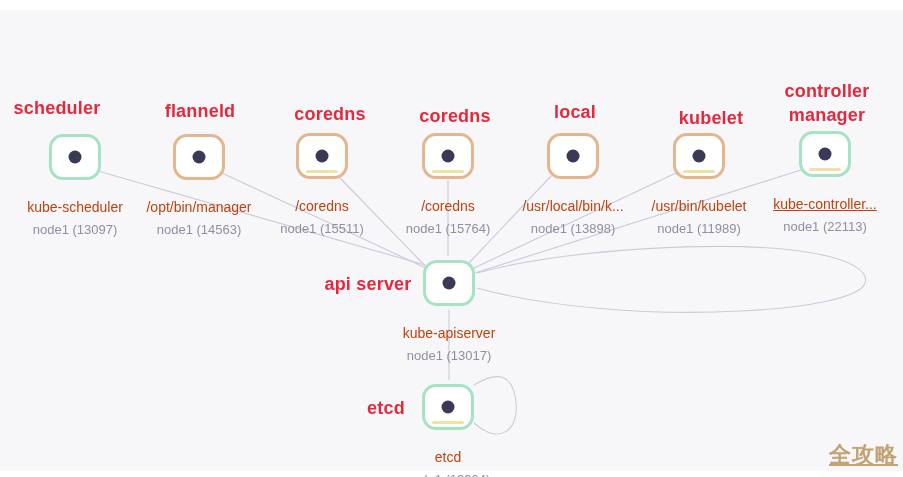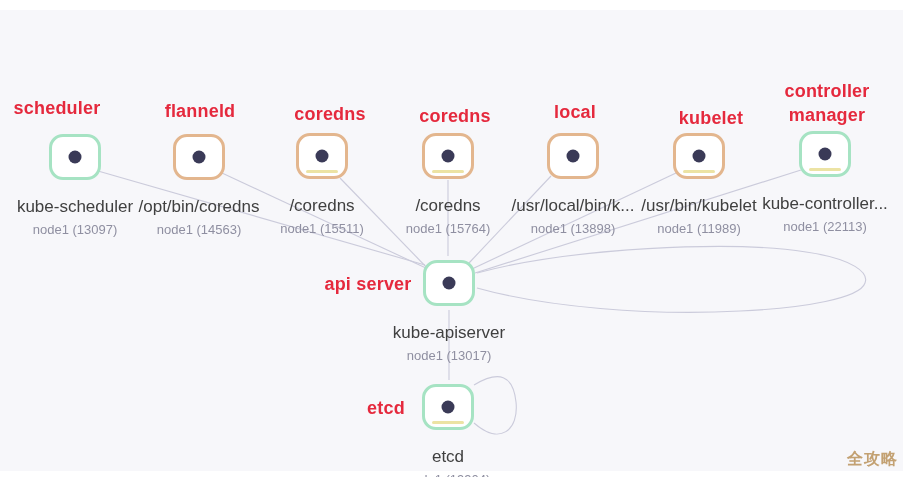--- a/index.html
+++ b/index.html
@@ -30,30 +30,31 @@
   .node-dot{
     position:absolute;left:50%;top:50%;width:13px;height:13px;
     transform:translate(-50%,-50%);background:#3a3a57;border-radius:50%;
   }
   .node-gauge{
     position:absolute;left:50%;bottom:3px;transform:translateX(-50%);
     width:32px;height:3px;background:#ece3a4;border-radius:2px;
   }
   .node-process{
     position:absolute;transform:translate(-50%,-50%);
-    color:#404040;font-size:17px;white-space:nowrap;text-align:right;
+    color:#c2410c;font-size:14px;white-space:nowrap;text-align:right;
   }
   .node-instance{
     position:absolute;transform:translate(-50%,-50%);
     color:#8f8fa1;font-size:13px;white-space:nowrap;text-align:center;
   }
   .watermark{
     position:absolute;right:5px;bottom:7px;
-    color:#c3a172;font-size:16px;font-weight:bold;letter-spacing:1px;
+    color:#c3a172;font-size:22px;font-weight:bold;letter-spacing:1px;
     font-family:"DejaVu Sans",sans-serif;
+    text-decoration:underline;
   }
 </style>
 </head>
 <body>
 
 <div class="strip top"></div>
 <div class="strip bottom"></div>
 
 <div id="stage">
   <svg id="edge-layer" width="903" height="477" viewBox="0 0 903 477">
@@ -72,21 +73,21 @@
 <div class="node-label" style="left: 57px; top: 82px;">scheduler</div>
     <div class="node-box green" style="left: 75px; top: 131px;">
       <div class="node-dot"></div>
     </div>
     <div class="node-process" style="left: 75px; top: 181px;">kube-scheduler</div>
     <div class="node-instance" style="left: 75px; top: 203px;">node1 (13097)</div>
     <div class="node-label" style="left: 200px; top: 85px;">flanneld</div>
     <div class="node-box tan" style="left: 199px; top: 131px;">
       <div class="node-dot"></div>
     </div>
-    <div class="node-process" style="left: 199px; top: 181px;">/opt/bin/coredns</div>
+    <div class="node-process" style="left: 199px; top: 181px;">/opt/bin/manager</div>
     <div class="node-instance" style="left: 199px; top: 203px;">node1 (14563)</div>
     <div class="node-label" style="left: 330px; top: 88px;">coredns</div>
     <div class="node-box tan" style="left: 322px; top: 130px;">
       <div class="node-dot"></div>
       <div class="node-gauge"></div>
     </div>
     <div class="node-process" style="left: 322px; top: 180px;">/coredns</div>
     <div class="node-instance" style="left: 322px; top: 202px;">node1 (15511)</div>
     <div class="node-label" style="left: 455px; top: 90px;">coredns</div>
     <div class="node-box tan" style="left: 448px; top: 130px;">
@@ -107,21 +108,21 @@
       <div class="node-gauge"></div>
     </div>
     <div class="node-process" style="left: 699px; top: 180px;">/usr/bin/kubelet</div>
     <div class="node-instance" style="left: 699px; top: 202px;">node1 (11989)</div>
     <div class="node-label" style="left: 827px; top: 77px;">controller
 manager</div>
     <div class="node-box green" style="left: 825px; top: 128px;">
       <div class="node-dot"></div>
       <div class="node-gauge"></div>
     </div>
-    <div class="node-process" style="left: 825px; top: 178px;">kube-controller...</div>
+    <div class="node-process" style="left: 825px; top: 178px; text-decoration: underline;">kube-controller...</div>
     <div class="node-instance" style="left: 825px; top: 200px;">node1 (22113)</div>
     <div class="node-label" style="left: 368px; top: 258px;">api server</div>
     <div class="node-box green" style="left: 449px; top: 257px;">
       <div class="node-dot"></div>
     </div>
     <div class="node-process" style="left: 449px; top: 307px;">kube-apiserver</div>
     <div class="node-instance" style="left: 449px; top: 329px;">node1 (13017)</div>
     <div class="node-label" style="left: 386px; top: 382px;">etcd</div>
     <div class="node-box green" style="left: 448px; top: 381px;">
       <div class="node-dot"></div>

